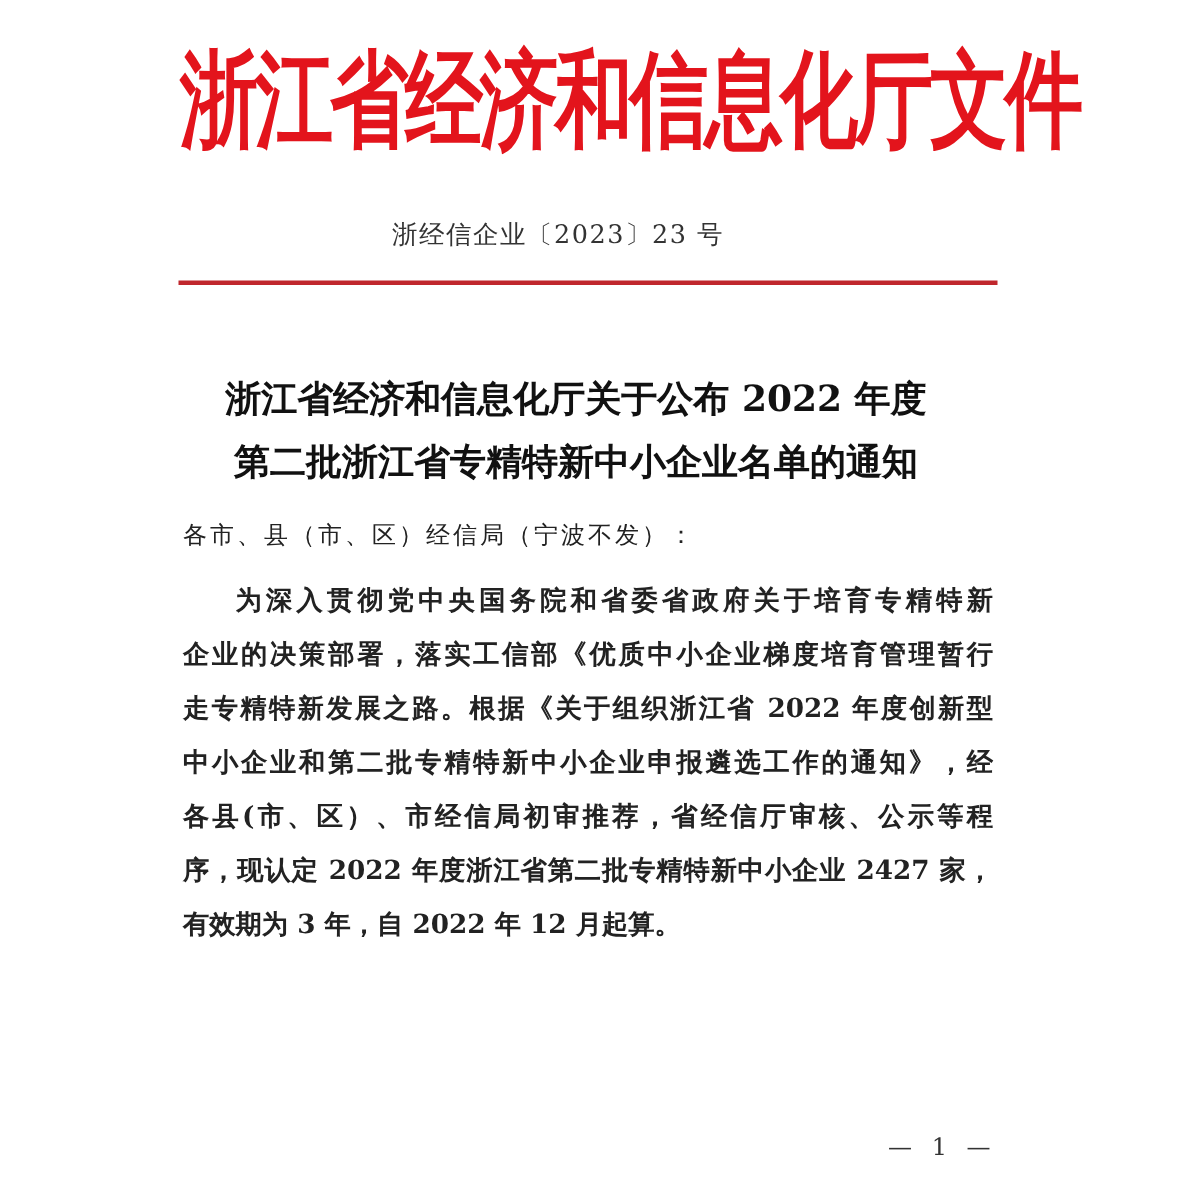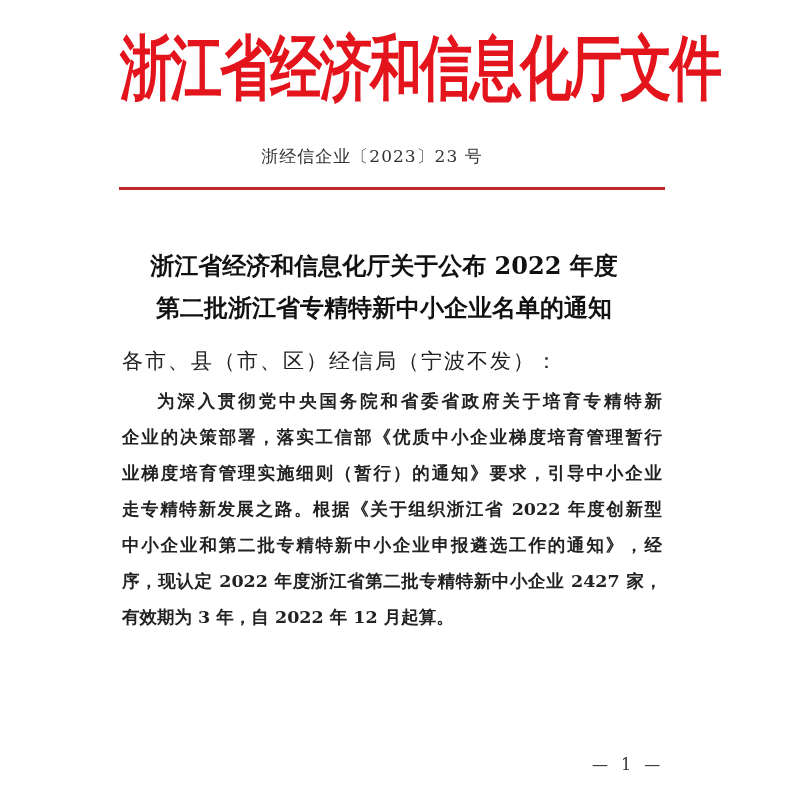--- a/index.html
+++ b/index.html
@@ -64,21 +64,21 @@
       line-height: 42px;
       color: #111111;
     }
     .doc-title div {
       white-space: nowrap;
     }
     .salutation {
       position: absolute;
       left: 122px;
       top: 347px;
-      font-size: 21px;
+      font-size: 16px;
       color: #222222;
       letter-spacing: 2px;
       white-space: nowrap;
     }
     .body-lines {
       position: absolute;
       left: 122px;
       top: 383px;
       width: 540px;
     }
@@ -133,20 +133,20 @@
 <div class="doc-title">
   <div>浙江省经济和信息化厅关于公布 2022 年度</div>
   <div>第二批浙江省专精特新中小企业名单的通知</div>
 </div>
 
 <div class="salutation">各市、县（市、区）经信局（宁波不发）：</div>
 
 <div class="body-lines">
   <div class="body-line first">为深入贯彻党中央国务院和省委省政府关于培育专精特新</div>
   <div class="body-line">企业的决策部署，落实工信部《优质中小企业梯度培育管理暂行</div>
-  <div class="body-line">业梯度培育管理实施细则（暂行）的通知》要求，引导中小企业</div>
   <div class="body-line">走专精特新发展之路。根据《关于组织浙江省 2022 年度创新型</div>
   <div class="body-line">中小企业和第二批专精特新中小企业申报遴选工作的通知》，经</div>
+  <div class="body-line">各县(市、区）、市经信局初审推荐，省经信厅审核、公示等程</div>
   <div class="body-line">序，现认定 2022 年度浙江省第二批专精特新中小企业 2427 家，</div>
   <div class="body-line last">有效期为 3 年，自 2022 年 12 月起算。</div>
 </div>
 
 <div class="page-number">— 1 —</div>
 
 </body></html>

